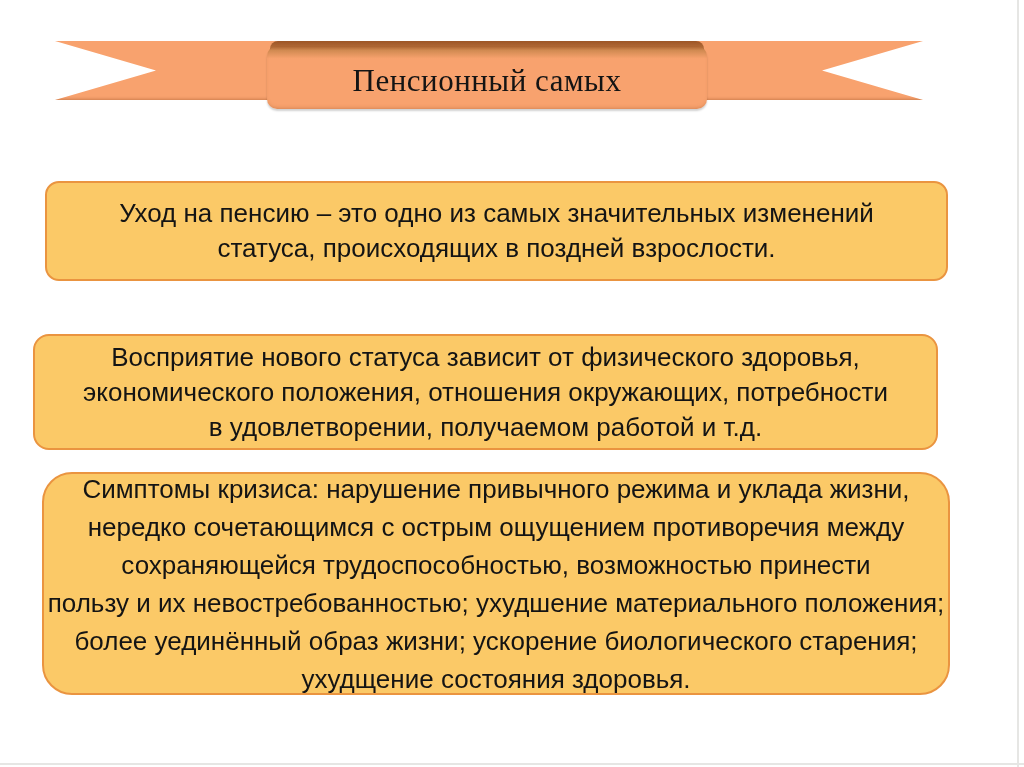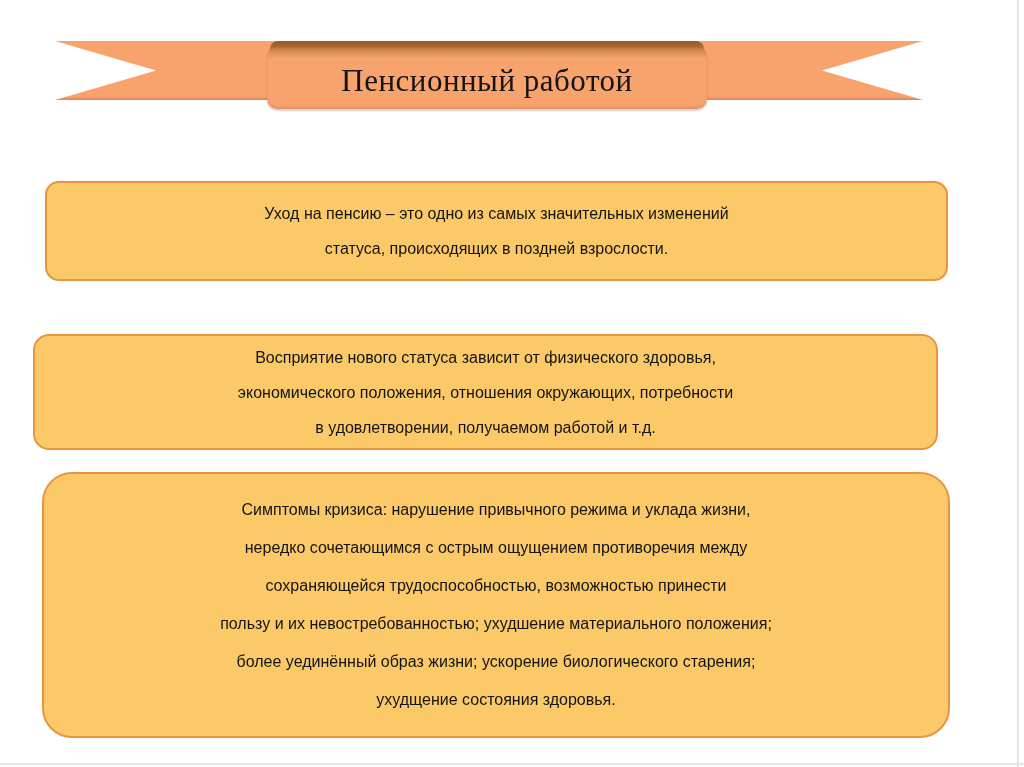--- a/index.html
+++ b/index.html
@@ -45,42 +45,42 @@
     position:absolute;
     background:var(--box-fill,#FBC967);
     border:2px solid var(--box-border,#EA9440);
     box-sizing:border-box;
     display:flex;align-items:center;justify-content:center;
     text-align:center;
     color:var(--text,#141414);
   }
   .box-text{
     white-space:pre-line;
-    font-size:16px;
+    font-size:26px;
   }
   .box1{left:45px;top:181px;width:903px;height:100px;border-radius:14px;}
   .box1 .box-text{line-height:35px;}
   .box2{left:33px;top:334px;width:905px;height:116px;border-radius:16px;}
   .box2 .box-text{line-height:35px;}
-  .box3{left:42px;top:472px;width:908px;height:266px;border-radius:30px;}
+  .box3{left:42px;top:472px;width:908px;height:223px;border-radius:30px;}
   .box3 .box-text{line-height:38px;}
   
   .edge-right{position:absolute;right:5px;top:0;width:2px;height:100%;background:#e6e6e4;}
   .edge-bottom{position:absolute;left:0;bottom:2px;width:100%;height:2px;background:#e6e6e4;}
 </style>
 </head>
 <body>
 
 <div class="slide">
 
   <div class="ribbon-banner">
     <div class="ribbon-band"></div>
     <div class="ribbon-fold"></div>
     <div class="ribbon-plate">
-      <div class="slide-title">Пенсионный работой</div>
+      <div class="slide-title">Пенсионный самых</div>
     </div>
   </div>
 
   <div class="textbox box1">
     <div class="box-text">Уход на пенсию – это одно из самых значительных изменений
 статуса, происходящих в поздней взрослости.</div>
   </div>
 
   <div class="textbox box2">
     <div class="box-text">Восприятие нового статуса зависит от физического здоровья,

